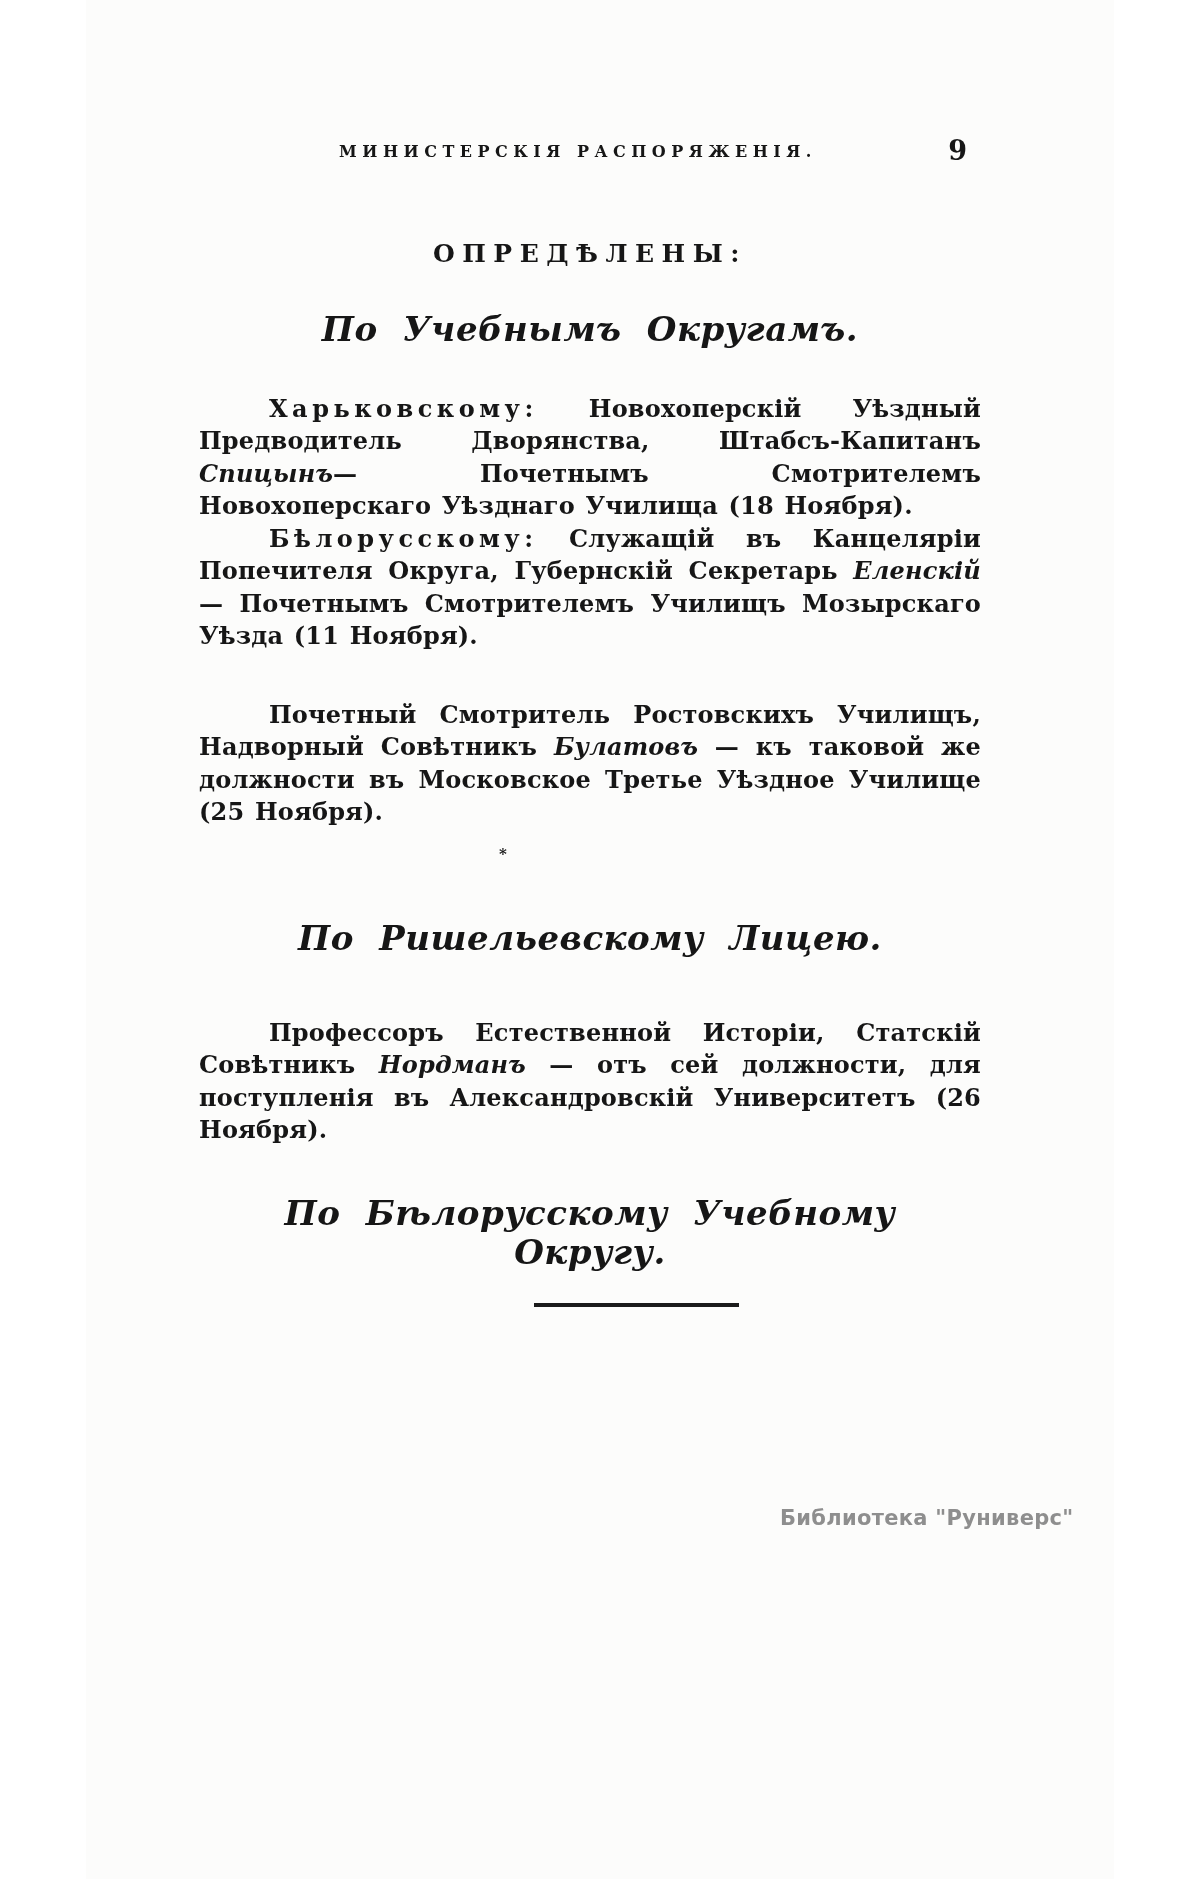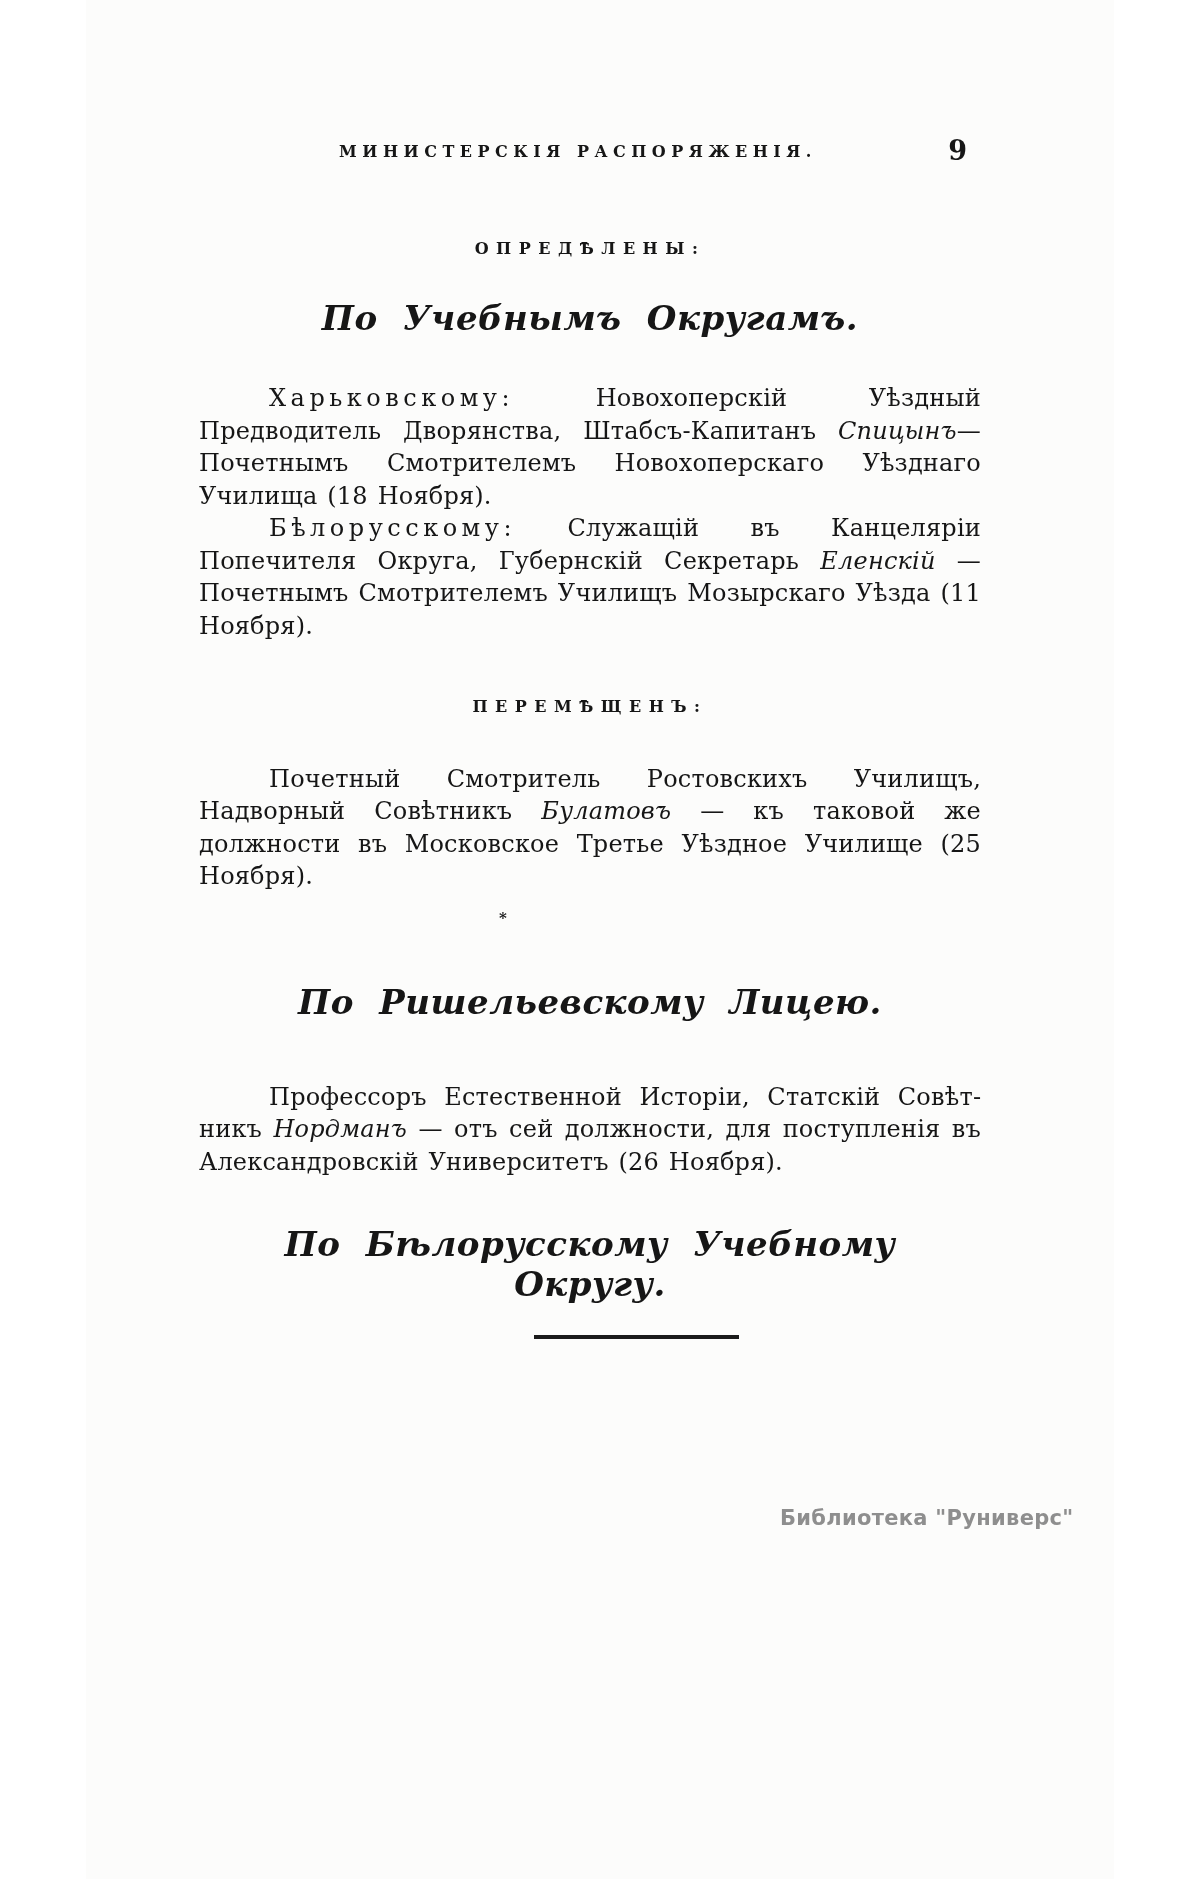--- a/index.html
+++ b/index.html
@@ -32,21 +32,21 @@
     position: absolute; right: 14px; top: -7px;
     font-size: 27px; font-weight: bold;
   }
 
   
   .content { position: absolute; left: 113px; top: 0; width: 782px; }
 
   .sec-heading {
     margin: 15px;
     text-align: center;
-    font-size: 16px;
+    font-size: 25px;
     font-weight: bold;
     letter-spacing: 7.5px;
     line-height: 1.15;
     white-space: nowrap;
   }
   .h-appointed   { margin-top: 240px; }
   .h-transferred { margin-top: 56px; }
   .h-dismissed   { margin-top: 12px; }
 
   .subheading {
@@ -59,21 +59,21 @@
     word-spacing: 13px;
     letter-spacing: 0.5px;
   }
   .sh-districts    { margin-top: 41px; }
   .sh-richelieu    { margin-top: 56px; }
   .sh-belodistrict { margin-top: 47px; }
 
   .para {
     margin: 0;
     font-size: 24px;
-    font-weight: normal;
+    font-weight: bold;
     line-height: 32.5px;
     text-align: justify;
     text-indent: 70px;
     word-spacing: 2px;
     letter-spacing: 0.2px;
   }
   .group-appointed { margin-top: 44px; }
   .p-transferred   { margin-top: 46px; }
   .p-richelieu     { margin-top: 59px; }
   .p-belo          { margin-top: 45px; }
@@ -120,21 +120,20 @@
     <h2 class="sec-heading h-appointed">ОПРЕДѢЛЕНЫ:</h2>
 
     <h3 class="subheading sh-districts">По Учебнымъ Округамъ.</h3>
 
     <div class="group-appointed">
       <p class="para"><span class="spaced">Харьковскому:</span><span> Новохоперскій Уѣздный Предводи­тель Дворянства, Штабсъ-Капитанъ </span><span class="it">Спицынъ</span><span>— Почетнымъ Смотрителемъ Новохоперскаго Уѣзднаго Училища (18 Ноя­бря).</span></p>
 
       <p class="para"><span class="spaced">Бѣлорусскому:</span><span> Служащій въ Канцеляріи Попечите­ля Округа, Губернскій Секретарь </span><span class="it">Еленскій</span><span> — Почетнымъ Смотрителемъ Училищъ Мозырскаго Уѣзда (11 Ноября).</span></p>
     </div>
 
-    <h2 class="sec-heading h-transferred">ПЕРЕМѢЩЕНЪ:</h2>
 
     <p class="para p-transferred"><span>Почетный Смотритель Ростовскихъ Училищъ, Надвор­ный Совѣтникъ </span><span class="it">Булатовъ</span><span> — къ таковой же должности въ Московское Третье Уѣздное Училище (25 Ноября).</span></p>
 
     <div class="sep-mark">*</div>
 
 
     <h3 class="subheading sh-richelieu">По Ришельевскому Лицею.</h3>
 
     <p class="para p-richelieu"><span>Профессоръ Естественной Исторіи, Статскій Совѣт­никъ </span><span class="it">Нордманъ</span><span> — отъ сей должности, для поступленія въ Александровскій Университетъ (26 Ноября).</span></p>
 

